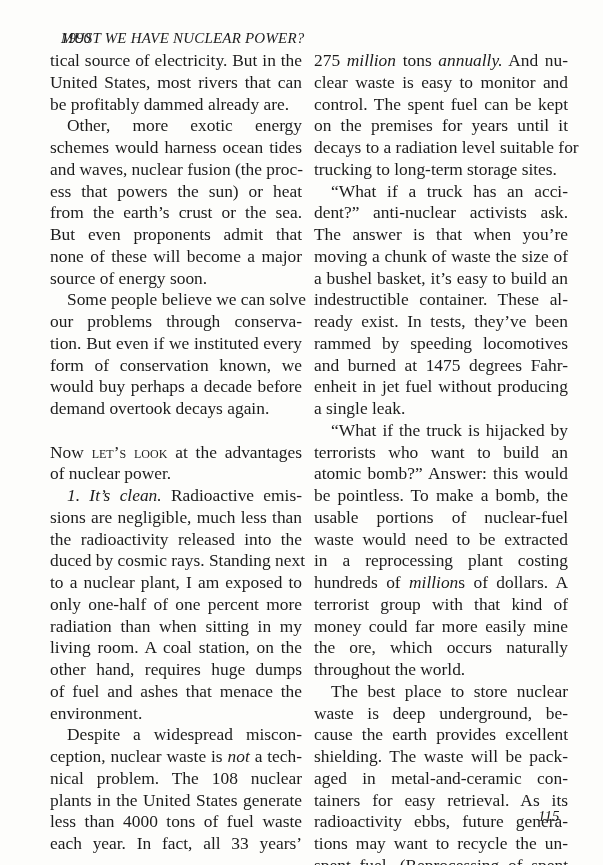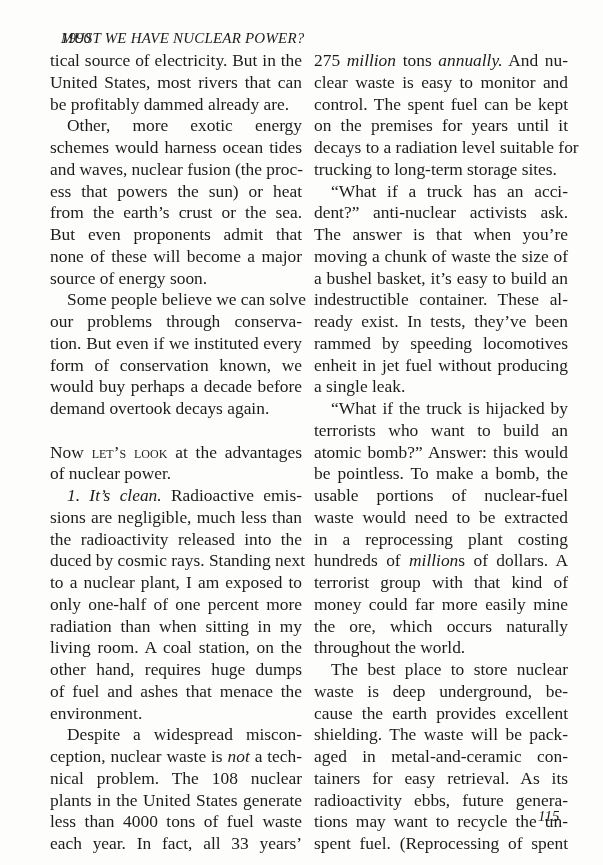--- a/index.html
+++ b/index.html
@@ -76,20 +76,21 @@
     <span class="line">decays to a radiation level suitable for</span>
     <span class="line last">trucking to long-term storage sites.</span>
     <span class="line indent">“What if a truck has an acci-</span>
     <span class="line">dent?” anti-nuclear activists ask.</span>
     <span class="line">The answer is that when you’re</span>
     <span class="line">moving a chunk of waste the size of</span>
     <span class="line">a bushel basket, it’s easy to build an</span>
     <span class="line">indestructible container. These al-</span>
     <span class="line">ready exist. In tests, they’ve been</span>
     <span class="line">rammed by speeding locomotives</span>
+    <span class="line">and burned at 1475 degrees Fahr-</span>
     <span class="line">enheit in jet fuel without producing</span>
     <span class="line last">a single leak.</span>
     <span class="line indent">“What if the truck is hijacked by</span>
     <span class="line">terrorists who want to build an</span>
     <span class="line">atomic bomb?” Answer: this would</span>
     <span class="line">be pointless. To make a bomb, the</span>
     <span class="line">usable portions of nuclear-fuel</span>
     <span class="line">waste would need to be extracted</span>
     <span class="line">in a reprocessing plant costing</span>
     <span class="line">hundreds of <i>million</i>s of dollars. A</span>

